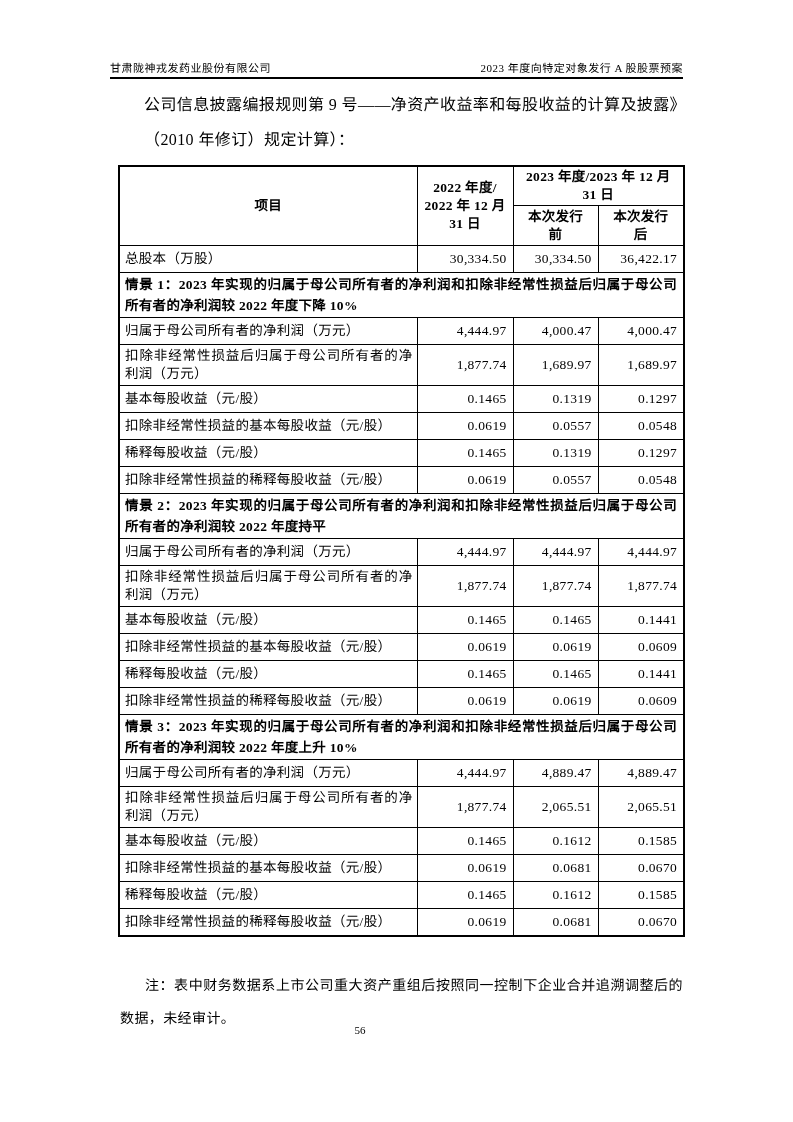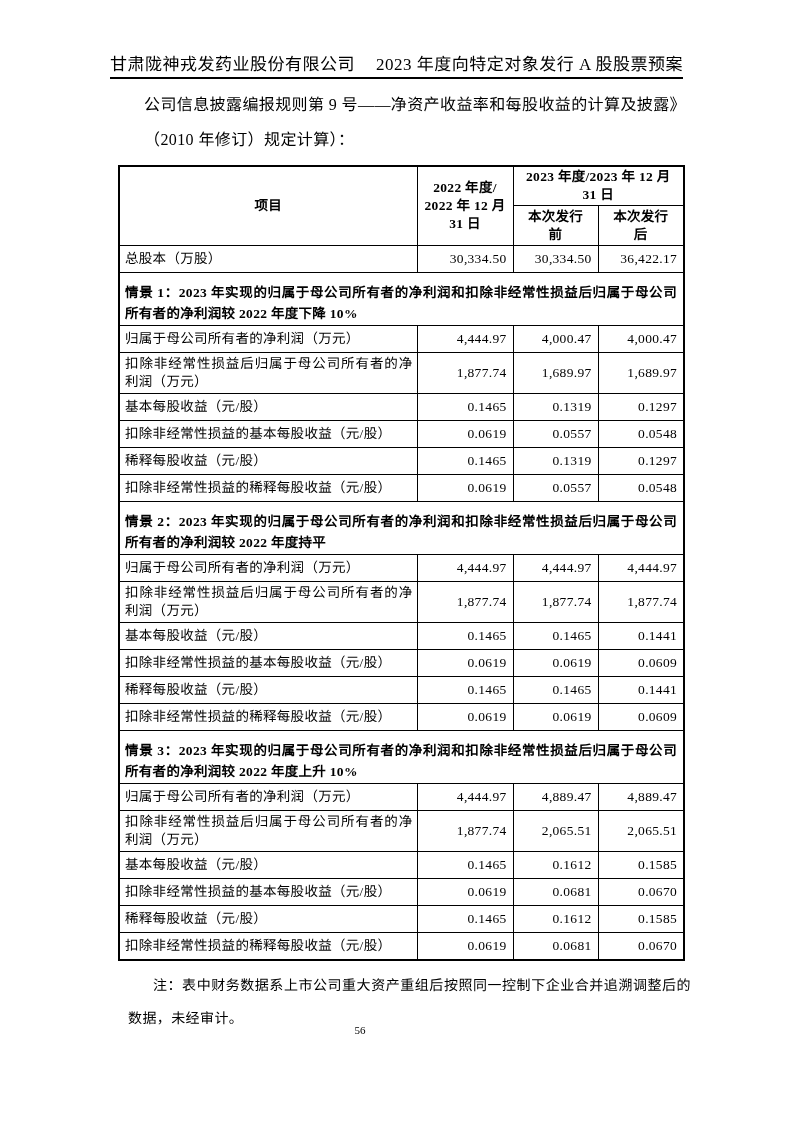--- a/index.html
+++ b/index.html
@@ -4,50 +4,50 @@
 <style>
   html,body { margin:0; padding:0; }
   body {
     width:793px; height:1122px; background:#ffffff; color:#000;
     font-family:"Liberation Serif","DejaVu Serif",serif;
     position:relative; overflow:hidden;
   }
   .page-header {
     position:absolute; left:110px; right:110px; top:58px; height:19px;
     border-bottom:2px solid #000;
-    display:flex; justify-content:space-between; align-items:flex-start;
-    font-size:17px; letter-spacing:0.5px; line-height:14px;
+    display:flex; justify-content:space-between; align-items:center;
+    font-size:11px; letter-spacing:0.5px; line-height:14px;
   }
   .intro { position:absolute; left:117px; top:90px; width:570px; font-size:16px; letter-spacing:0.4px; }
   .intro .intro-line { height:35px; line-height:30px; white-space:nowrap;margin-left:27px; }
 
   table.fin {
     position:absolute; left:118px; top:165px; width:565px;
     border-collapse:collapse; table-layout:fixed;
     font-size:13.5px; letter-spacing:0.3px;
     border:2px solid #000;
   }
   table.fin th, table.fin td { border:1px solid #000; vertical-align:middle; }
   table.fin th { font-weight:bold; text-align:center; padding:1px 3px; line-height:18px; }
   tr.hdr-top    { height:36px; }
   tr.hdr-sub    { height:40px; }
   tr.r-data     { height:27px; }
   tr.section    { height:44px; }
   td.label { text-align:justify; padding:2px 4px 2px 5px; line-height:18px;margin-left:8px; }
   td.num   { text-align:right; padding:2px 6px 2px 20px; }
   tr.section td {
     font-weight:bold; text-align:justify;
-    padding:9px 6px 1px 5px; line-height:21px;
+    padding:1px 6px 1px 5px; line-height:21px;
   }
   .sub-wrap { display:inline-block; max-width:62px; }
 
   .note {
     position:absolute; left:120px; top:969px; width:563px;
     font-size:14px; line-height:33px; text-indent:25px;
-    text-align:justify; letter-spacing:0.4px;margin-left:8px;
+    text-align:justify; letter-spacing:0.4px;
   }
   .page-number {
     position:absolute; left:340px; top:1024px; width:40px;
     text-align:center; font-size:11px;
   }
 </style>
 </head>
 <body>
 
 <div class="page">

